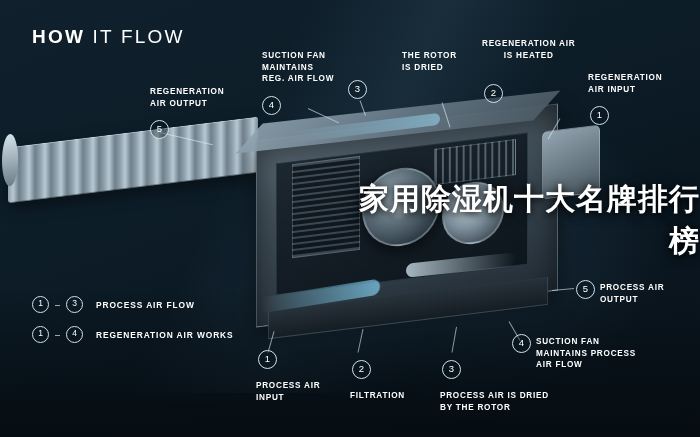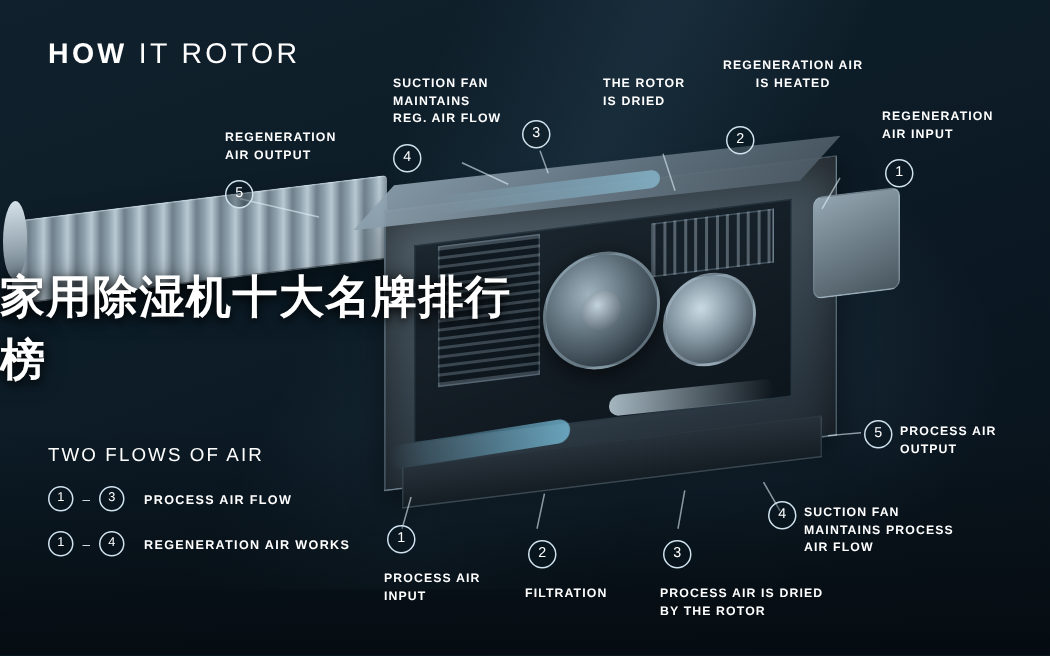--- a/index.html
+++ b/index.html
@@ -297,42 +297,42 @@
     letter-spacing: 0.9px;
     font-weight: 700;
   }
 
   
   .overlay {
     position: absolute;
     left: 0;
     top: 178px;
     width: 700px;
-    text-align: left;
+    text-align: right;
     color: #ffffff;
     font-size: 30px;
     font-weight: 700;
     letter-spacing: 1px;
     line-height: 42px;
     text-shadow: 0 2px 6px rgba(0,0,0,0.85), 0 0 14px rgba(0,0,0,0.6);
     font-family: "DejaVu Sans", sans-serif;
   }
 </style>
 </head>
 <body>
 
 <div id="stage">
 
   <div class="bg-streak"></div>
   <div class="bg-glow"></div>
   <div class="bg-floor"></div>
 
   <div class="title">
     <b>HOW</b>
-    <span>IT ROTOR</span>
+    <span>IT FLOW</span>
   </div>
 
   <div class="machine">
     <div class="duct-left"></div>
     <div class="duct-cap"></div>
     <div class="m-body"></div>
     <div class="m-top"></div>
     <div class="m-inner"></div>
     <div class="grill"></div>
     <div class="heater"></div>
@@ -391,21 +391,20 @@
 BY THE ROTOR</div>
 
   <div class="marker" style="left:352px; top:360px;">2</div>
   <div class="callout" style="left:350px; top:390px;">FILTRATION</div>
 
   <div class="marker" style="left:258px; top:350px;">1</div>
   <div class="callout" style="left:256px; top:380px;">PROCESS AIR
 INPUT</div>
 
   <div class="legend">
-    <div class="legend-title">TWO FLOWS OF AIR</div>
 
     <div class="legend-row">
       <div class="legend-badges">
         <span class="legend-badge">1</span>
         <span class="legend-dash">–</span>
         <span class="legend-badge">3</span>
       </div>
       <div class="legend-label">PROCESS AIR FLOW</div>
     </div>
 

